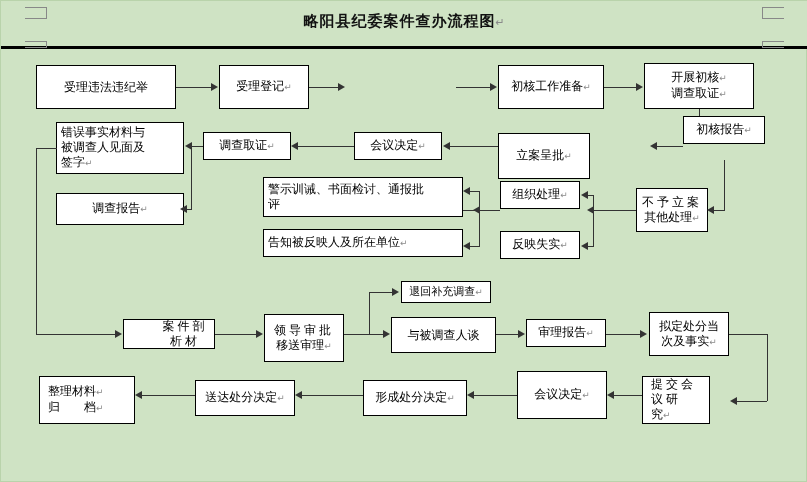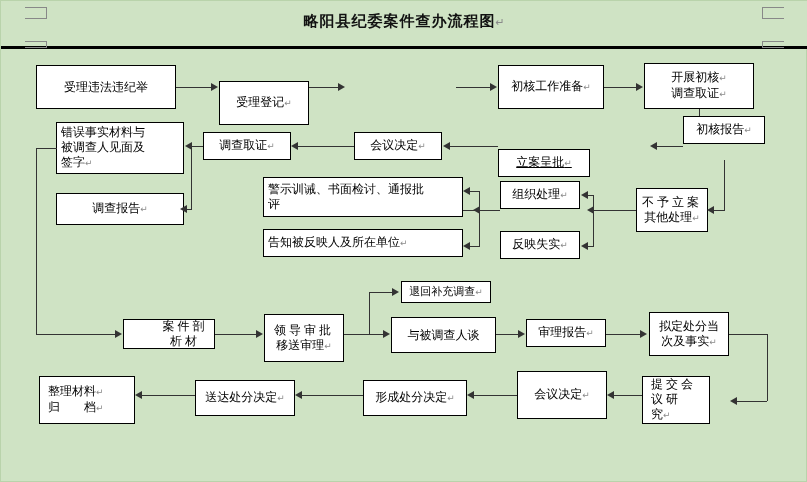--- a/index.html
+++ b/index.html
@@ -93,21 +93,21 @@
     </div>
   <div class="crop" style="left:761px;top:40px;">
       <i class="h" style="left:0;top:0;"></i>
       <i class="h" style="left:0;top:6px;"></i>
       <i class="v" style="left:0;top:0;height:7px;"></i>
     </div>
 
   <div class="box c" style="left:35px;top:64px;width:140px;height:44px;">
     <div class="txt"><span>受理违法违纪举</span></div>
   </div>
-  <div class="box c" style="left:218px;top:80px;width:90px;height:44px;">
+  <div class="box c" style="left:218px;top:64px;width:90px;height:44px;">
     <div class="txt"><span>受理登记</span><span class="pil">↵</span></div>
   </div>
   <div class="box c" style="left:497px;top:64px;width:106px;height:44px;">
     <div class="txt"><span>初核工作准备</span><span class="pil">↵</span></div>
   </div>
   <div class="box c" style="left:643px;top:62px;width:110px;height:46px;">
     <div class="txt">
       <div><span>开展初核</span><span class="pil">↵</span></div>
       <div><span>调查取证</span><span class="pil">↵</span></div>
     </div>
@@ -121,21 +121,21 @@
   <div class="ar ar-r" style="left:489px;top:82px;"></div>
   <div class="ln lnh" style="left:603px;top:86px;width:33px;"></div>
   <div class="ar ar-r" style="left:635px;top:82px;"></div>
 
   <div class="ln lnv" style="left:698px;top:108px;height:18px;"></div>
   <div class="ar ar-d" style="left:694px;top:124px;"></div>
 
   <div class="box c" style="left:682px;top:115px;width:82px;height:28px;">
     <div class="txt"><span>初核报告</span><span class="pil">↵</span></div>
   </div>
-  <div class="box c" style="left:497px;top:148px;width:92px;height:28px;text-decoration:underline;">
+  <div class="box c" style="left:497px;top:132px;width:92px;height:46px;">
     <div class="txt"><span>立案呈批</span><span class="pil">↵</span></div>
   </div>
   <div class="box c" style="left:353px;top:131px;width:88px;height:28px;">
     <div class="txt"><span>会议决定</span><span class="pil">↵</span></div>
   </div>
   <div class="box c" style="left:202px;top:131px;width:88px;height:28px;">
     <div class="txt"><span>调查取证</span><span class="pil">↵</span></div>
   </div>
   <div class="box l" style="left:55px;top:121px;width:128px;height:52px;">
     <div class="txt">

